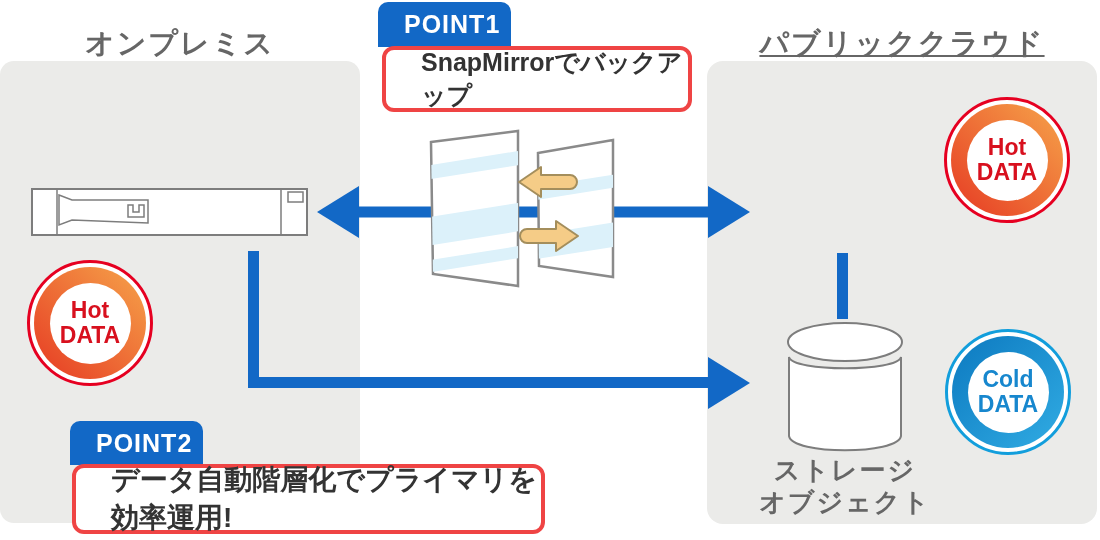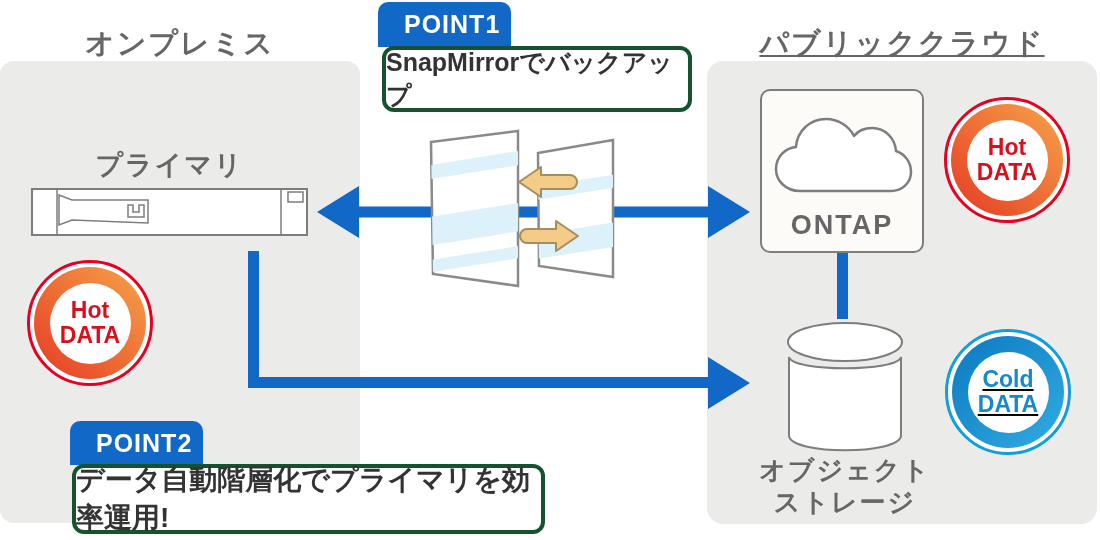--- a/index.html
+++ b/index.html
@@ -7,22 +7,22 @@
          font-family:"Liberation Sans","DejaVu Sans",sans-serif;font-weight:bold;}
   .panel{position:absolute;background:#EBEBE9;}
   .panel.onprem{left:0;top:61px;width:360px;height:462px;border-radius:14px;}
   .panel.cloud{left:707px;top:61px;width:390px;height:463px;border-radius:16px;}
   .zone-title{position:absolute;color:#666666;font-size:29px;letter-spacing:2px;text-align:center;}
   .sub-label{position:absolute;color:#666666;font-size:27px;letter-spacing:2px;text-align:center;}
   .svg-layer{position:absolute;left:0;top:0;pointer-events:none;}
   
   .point-tab{position:absolute;background:#1268C6;color:#fff;font-size:25px;letter-spacing:1px;
              border-radius:10px 10px 0 0;display:flex;align-items:center;padding-left:26px;box-sizing:border-box;}
-  .point-box{position:absolute;background:#fff;border:4px solid #14532d;border-radius:12px;box-sizing:border-box;
-             display:flex;align-items:center;justify-content:center;color:#333333;}
+  .point-box{position:absolute;background:#fff;border:4px solid #ef4444;border-radius:12px;box-sizing:border-box;
+             display:flex;align-items:center;justify-content:center;color:#333333;padding-left:35px;}
   .tab1{left:378px;top:2px;width:133px;height:45px;}
   .box1{left:382px;top:46px;width:310px;height:66px;font-size:25px;}
   .tab2{left:70px;top:421px;width:133px;height:44px;}
   .box2{left:72px;top:464px;width:473px;height:70px;font-size:28px;}
   
   .ontap-box{position:absolute;left:760px;top:89px;width:164px;height:164px;background:#FCFBF7;
              border:2px solid #7d7d7d;border-radius:10px;box-sizing:border-box;}
   .ontap-label{position:absolute;left:0;bottom:10px;width:100%;text-align:center;color:#666666;font-size:27px;letter-spacing:2px;}
   
   .badge{position:absolute;width:126px;height:126px;border-radius:50%;background:#fff;box-sizing:border-box;padding:4px;}
@@ -30,49 +30,40 @@
   .badge .core{width:81px;height:81px;border-radius:50%;background:#fff;display:flex;flex-direction:column;
                align-items:center;justify-content:center;font-size:23px;line-height:25px;}
   .badge.hot{border:3px solid #E60021;}
   .badge.hot .ring{background:linear-gradient(225deg,#F6A44A 0%,#E63A23 100%);}
   .badge.hot .core{color:#D8101E;}
   .badge.cold{border:3px solid #129EDC;}
   .badge.cold .ring{background:linear-gradient(135deg,#0C79C0 0%,#31ACE3 100%);}
   .badge.cold .core{color:#1787CE;}
   .hot-left{left:27px;top:260px;}
   .hot-right{left:944px;top:97px;}
-  .cold-right{left:945px;top:329px;text-decoration:underline;}
+  .cold-right{left:945px;top:329px;}
   .obj-label{position:absolute;left:745px;top:454px;width:200px;text-align:center;color:#666666;
              font-size:26px;line-height:32px;letter-spacing:2px;}
 </style>
 </head>
 <body>
 
 <div class="stage">
 
   <div class="panel onprem"></div>
   <div class="panel cloud"></div>
 
   <div class="zone-title" style="left:0;top:24px;width:360px;">オンプレミス</div>
   <div class="zone-title" style="left:707px;top:24px;width:390px;text-decoration:underline;">パブリッククラウド</div>
 
-  <div class="sub-label" style="left:32px;top:147px;width:275px;">プライマリ</div>
 
-  <div class="ontap-box">
-    <svg width="160" height="160" viewBox="0 0 160 160">
-      <path d="M38,100 C 24,100 14,90 14,78 C 14,66 23,57 34,56 C 35,40 48,28 64,28
-               C 76,28 87,35 92,45 C 96,40 103,37 110,37 C 123,37 133,47 134,60
-               C 143,63 149,71 149,81 C 149,92 140,100 129,100 Z" fill="#ffffff" stroke="#7d7d7d" stroke-width="2.5" stroke-linejoin="round"></path>
-    </svg>
-    <div class="ontap-label">ONTAP</div>
-  </div>
 
   <div class="obj-label">
+    <div>ストレージ</div>
     <div>オブジェクト</div>
-    <div>ストレージ</div>
   </div>
 
   <div class="badge hot hot-left">
     <div class="ring">
         <div class="core">
       <div>Hot</div>
       <div>DATA</div>
     </div>
       </div>
   </div>

